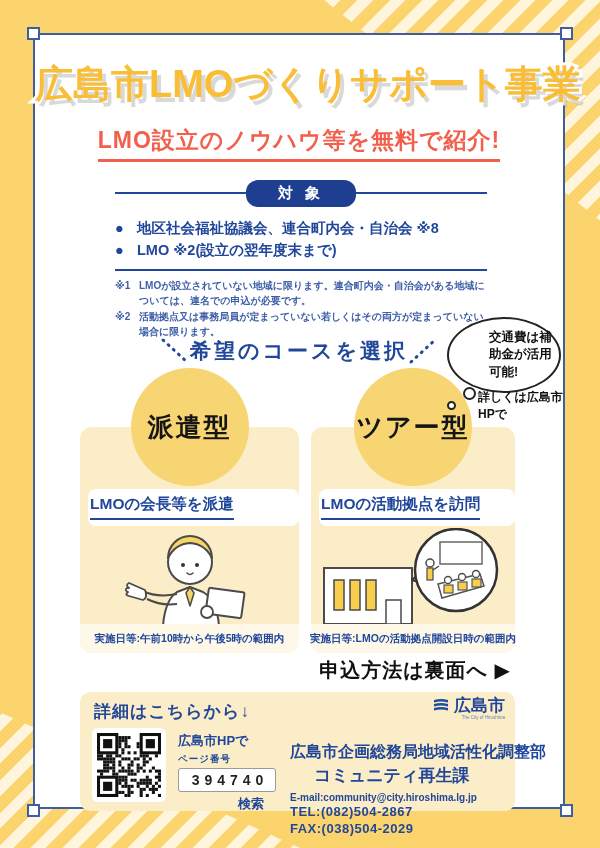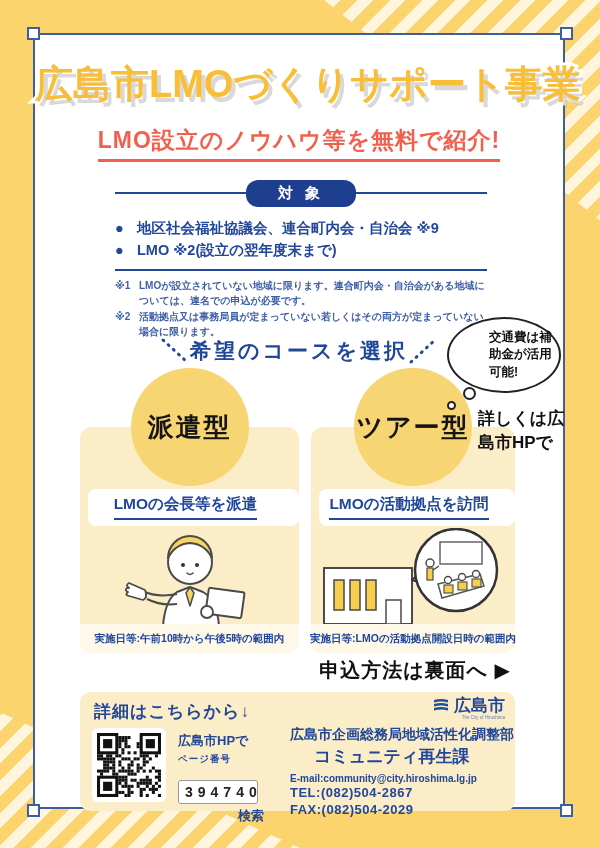--- a/index.html
+++ b/index.html
@@ -51,33 +51,33 @@
   .course-heading .txt{font-size:21px;font-weight:800;color:#21479B;letter-spacing:3px;}
 
   
   .bubble{position:absolute;left:412px;top:282px;width:114px;height:76px;
     border:2.5px solid #222;border-radius:50%;background:#fff;z-index:5;
     display:flex;align-items:center;justify-content:flex-end;box-sizing:border-box;}
   .bubble .in{width:70px;font-size:12.5px;font-weight:800;color:#111;line-height:1.4;}
   .bubble-dot{position:absolute;background:#fff;border:2px solid #222;border-radius:50%;z-index:5;box-sizing:border-box;}
   .bubble-dot.d1{left:428px;top:352px;width:13px;height:13px;}
   .bubble-dot.d2{left:412px;top:366px;width:9px;height:9px;}
-  .bubble-sub{position:absolute;left:443px;top:372px;width:100px;z-index:5;
-    font-size:17px;font-weight:800;color:#111;line-height:1.4;}
+  .bubble-sub{position:absolute;left:443px;top:354px;width:100px;z-index:5;
+    font-size:12px;font-weight:800;color:#111;line-height:1.4;}
 
   
   .cards{position:absolute;top:392px;left:45px;width:435px;height:226px;display:flex;gap:12px;}
   .card{position:relative;background:#FBEDC7;border-radius:12px;height:226px;box-sizing:border-box;}
   .card.c0{width:219px;} .card.c1{width:204px;}
   .badge-circle{position:absolute;top:-59px;left:50%;transform:translateX(-50%);
     width:118px;height:118px;border-radius:50%;background:#F8D573;
     display:flex;align-items:center;justify-content:center;
     font-size:26px;font-weight:800;color:#151515;letter-spacing:2px;white-space:nowrap;}
   .card-heading-panel{margin:62px 0 0 8px;background:#fff;border-radius:8px;
-    padding:5px 18px 6px 2px;text-align:center;position:relative;z-index:2;}
+    padding:5px 18px 6px 2px;text-align:left;position:relative;z-index:2;}
   .card-heading{display:inline-block;font-size:15.5px;font-weight:800;color:#21479B;
     border-bottom:2px solid #21479B;padding-bottom:3px;white-space:nowrap;}
   .card-illustration{height:100px;display:flex;align-items:flex-end;justify-content:center;}
   .card-schedule{position:absolute;left:0;bottom:0;width:100%;height:29px;
     background:#FEF8E9;border-radius:0 0 12px 12px;
     display:flex;align-items:center;justify-content:center;
     font-size:10.5px;font-weight:800;color:#21479B;white-space:nowrap;}
 
   
   .back-note{position:absolute;top:622px;right:52px;font-size:20px;font-weight:900;
@@ -86,29 +86,29 @@
   
   .footer-strip{position:absolute;top:657px;left:45px;width:435px;height:119px;
     background:#FBEDC7;border-radius:10px;}
   .details-heading{position:absolute;left:14px;top:8px;font-size:17px;font-weight:800;
     color:#21479B;letter-spacing:1px;white-space:nowrap;}
   .qr-panel{position:absolute;left:12px;top:36px;width:74px;height:74px;background:#fff;
     border-radius:6px;display:flex;align-items:center;justify-content:center;}
   .search-block{position:absolute;left:98px;top:40px;width:92px;color:#21479B;}
   .hp-label{font-size:13px;font-weight:800;white-space:nowrap;}
   .page-label{font-size:9.5px;font-weight:800;margin-top:3px;letter-spacing:1px;}
-  .page-number-box{margin-top:14px;background:#fff;border:1.5px solid #9a9a9a;border-radius:3px;
+  .page-number-box{margin-top:2px;background:#fff;border:1.5px solid #9a9a9a;border-radius:3px;
     padding:3px 0 3px 6px;font-size:14px;font-weight:800;letter-spacing:5px;color:#222;
-    width:80px;box-sizing:border-box;text-align:center;}
+    width:98px;box-sizing:border-box;text-align:center;}
   .search-label{font-size:13px;font-weight:800;text-align:right;margin-top:3px;width:86px;}
   .footer-right{position:absolute;right:10px;top:5px;width:215px;color:#21479B;}
   .logo-row{display:flex;justify-content:flex-end;align-items:flex-start;gap:4px;}
   .logo-txt{font-size:17px;font-weight:800;line-height:1;white-space:nowrap;}
   .logo-sub{font-size:4.5px;color:#6b84b5;text-align:right;margin-top:1px;}
-  .dept1{font-size:14px;font-weight:800;margin-top:6px;white-space:nowrap;font-family:Liberation Serif, serif;}
+  .dept1{font-size:16px;font-weight:800;margin-top:22px;white-space:nowrap;font-family:Liberation Serif, serif;}
   .dept2{font-size:17px;font-weight:800;margin-top:1px;white-space:nowrap;margin-left:24px;}
   .contact{margin-top:4px;font-weight:800;line-height:1.3;}
   .contact .email{font-size:10px;white-space:nowrap;}
   .contact .tel,.contact .fax{font-size:13px;letter-spacing:.5px;white-space:nowrap;}
 </style>
 </head>
 <body>
 
 <div id="poster">
   <div class="stripes tr"></div>
@@ -127,21 +127,21 @@
       <span class="subtitle">LMO設立のノウハウ等を無料で紹介!</span>
     </div>
 
     <div class="taisho">
       <div class="taisho-rule">
         <div class="taisho-badge">対 象</div>
       </div>
       <div class="taisho-bullets">
         <div class="row">
           <span class="dot">●</span>
-          <span>地区社会福祉協議会、連合町内会・自治会 ※9</span>
+          <span>地区社会福祉協議会、連合町内会・自治会 ※8</span>
         </div>
         <div class="row">
           <span class="dot">●</span>
           <span>LMO ※2(設立の翌年度末まで)</span>
         </div>
       </div>
       <div class="taisho-rule2"></div>
       <div class="taisho-notes">
         <div class="row">
           <span class="mk">※1</span>
@@ -402,19 +402,19 @@
           <div>
             <div class="logo-txt">広島市</div>
             <div class="logo-sub">The City of Hiroshima</div>
           </div>
         </div>
         <div class="dept1">広島市企画総務局地域活性化調整部</div>
         <div class="dept2">コミュニティ再生課</div>
         <div class="contact">
           <div class="email">E-mail:community@city.hiroshima.lg.jp</div>
           <div class="tel">TEL:(082)504-2867</div>
-          <div class="fax">FAX:(082)504-2029</div>
+          <div class="fax">FAX:(038)504-2029</div>
         </div>
       </div>
     </div>
 
   </div>
 </div>
 
 </body></html>

